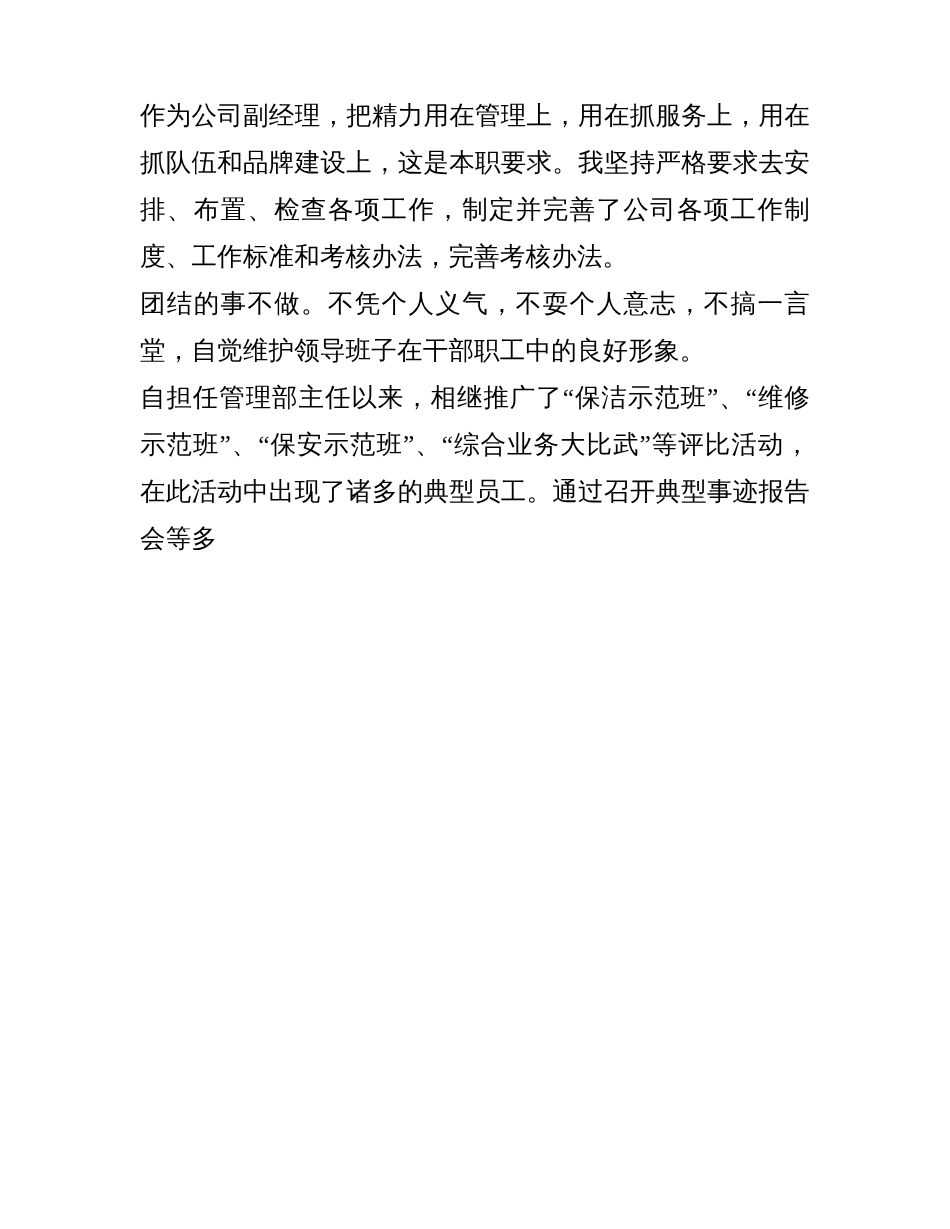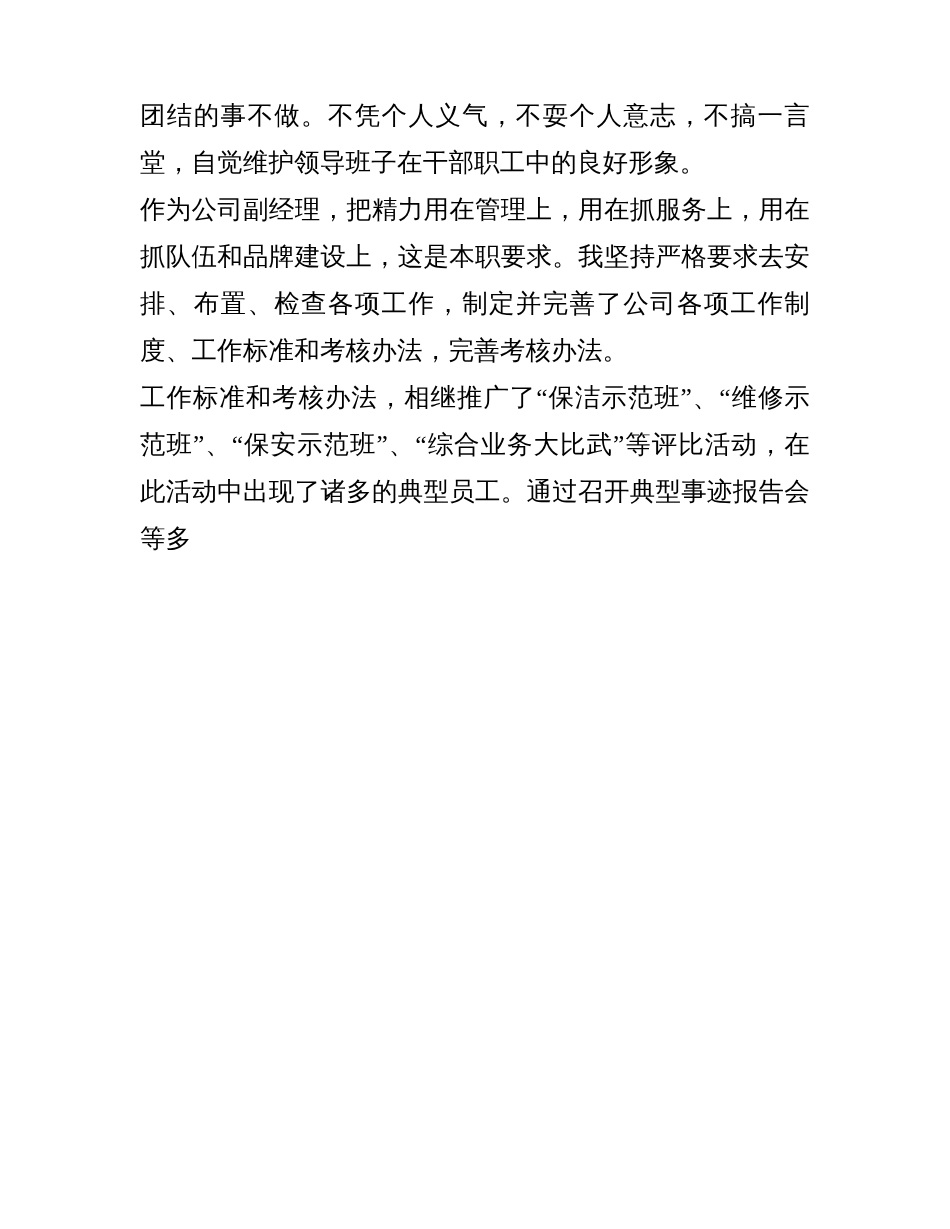--- a/index.html
+++ b/index.html
@@ -33,17 +33,17 @@
     letter-spacing: 0.2px;
     text-indent: 0;
     word-break: break-all;
   }
 </style>
 </head>
 <body>
 
 <div class="page">
   <div class="doc-body">
+    <p class="para">作为公司副经理，把精力用在管理上，用在抓服务上，用在抓队伍和品牌建设上，这是本职要求。我坚持严格要求去安排、布置、检查各项工作，制定并完善了公司各项工作制度、工作标准和考核办法，完善考核办法。</p>
     <p class="para">团结的事不做。不凭个人义气，不耍个人意志，不搞一言堂，自觉维护领导班子在干部职工中的良好形象。</p>
-    <p class="para">作为公司副经理，把精力用在管理上，用在抓服务上，用在抓队伍和品牌建设上，这是本职要求。我坚持严格要求去安排、布置、检查各项工作，制定并完善了公司各项工作制度、工作标准和考核办法，完善考核办法。</p>
-    <p class="para">工作标准和考核办法，相继推广了“保洁示范班”、“维修示范班”、“保安示范班”、“综合业务大比武”等评比活动，在此活动中出现了诸多的典型员工。通过召开典型事迹报告会等多</p>
+    <p class="para">自担任管理部主任以来，相继推广了“保洁示范班”、“维修示范班”、“保安示范班”、“综合业务大比武”等评比活动，在此活动中出现了诸多的典型员工。通过召开典型事迹报告会等多</p>
   </div>
 </div>
 
 </body></html>

